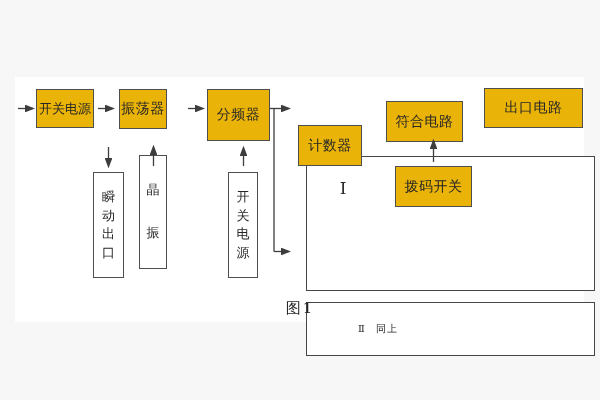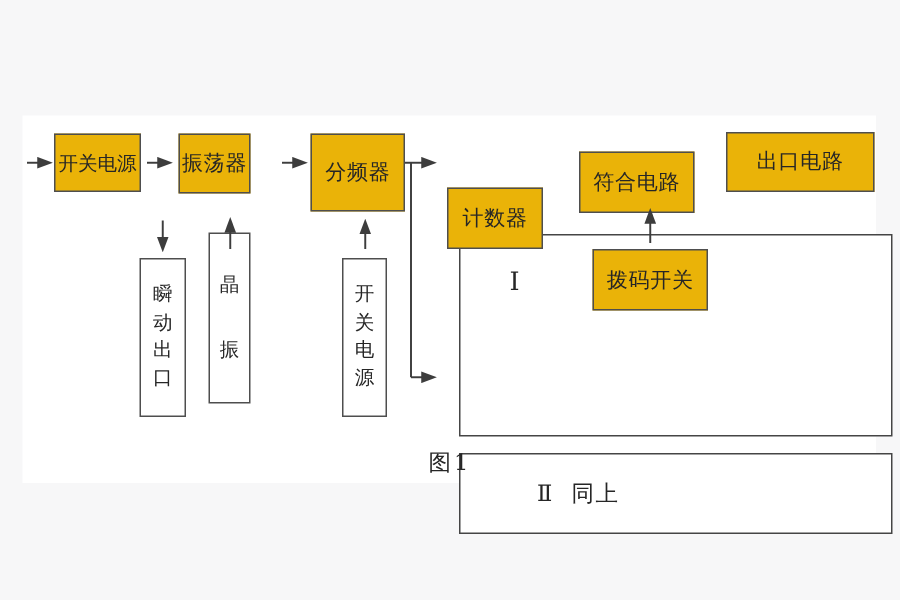--- a/index.html
+++ b/index.html
@@ -34,21 +34,21 @@
     width: 15px; font-size: 13px; line-height: 18.5px;
     text-align: center; word-break: break-all;
   }
   .vlabel.wide-gap { line-height: 43px; }
   .chain-power { left: 36px; top: 89px; width: 58px; height: 39px; font-size: 13px; letter-spacing: 0; }
   .chain-osc   { left: 119px; top: 89px; width: 48px; height: 40px; }
   .chain-div   { left: 207px; top: 89px; width: 63px; height: 52px; }
   .module-one  { left: 291px; top: 79px;  width: 289px; height: 135px; }
   .module-two  { left: 291px; top: 225px; width: 289px; height: 54px;
                  display: flex; align-items: center; }
-  .m2-label { margin-left: 51px; font-size: 15px; word-spacing: 6px; letter-spacing: 1px; }
+  .m2-label { margin-left: 51px; font-size: 10px; word-spacing: 6px; letter-spacing: 1px; }
   .inner-counter { left: 298px; top: 89px; width: 64px; height: 41px; margin-top: 36px; }
   .inner-coinc   { left: 386px; top: 89px; width: 77px; height: 41px; margin-top: 12px; }
   .inner-outlet  { left: 484px; top: 88px; width: 99px; height: 40px; }
   .inner-dip     { left: 395px; top: 166px; width: 77px; height: 41px; }
   .group1-label {
     position: absolute; left: 333px; top: 178px; width: 20px;
     font-size: 17px; text-align: center;
   }
   .vb-instant { left: 93px;  top: 172px; width: 31px; height: 106px; }
   .vb-crystal { left: 139px; top: 155px; width: 28px; height: 114px; font-family: Liberation Mono, monospace; }

